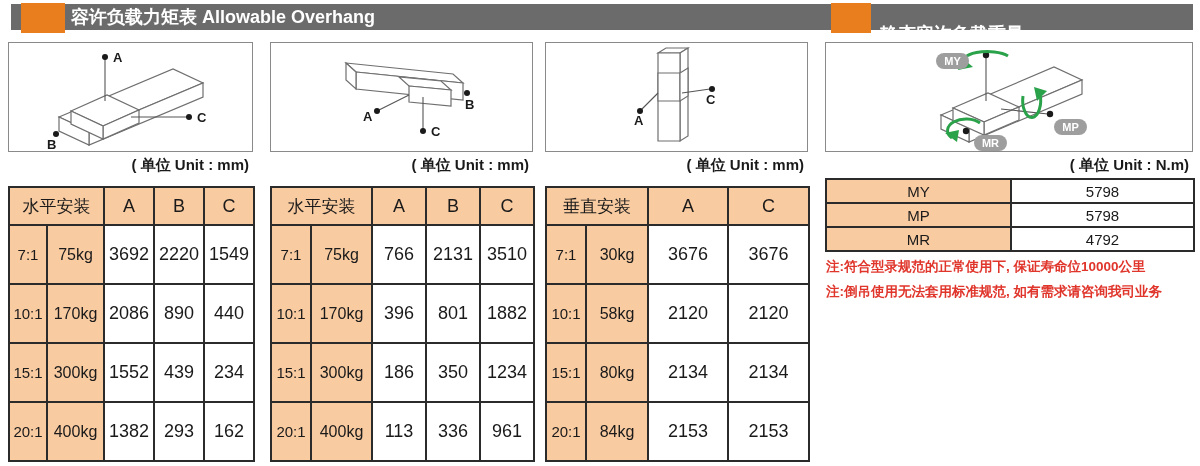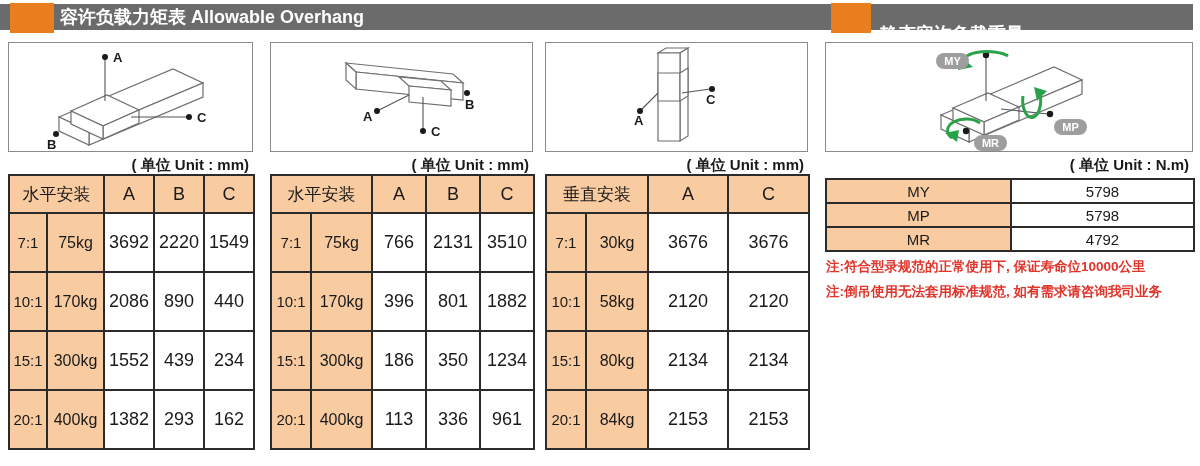--- a/index.html
+++ b/index.html
@@ -4,21 +4,21 @@
 <style>
   html,body{margin:0;padding:0;}
   body{
     width:1200px;height:466px;position:relative;background:#fff;
     font-family:"Liberation Sans",sans-serif;color:#1a1a1a;overflow:hidden;
   }
   
   .hbar{position:absolute;top:4px;height:26px;background:#6b6b6b;}
   .hbar .sq{position:absolute;left:10px;top:-1px;width:44px;height:30px;background:#e87e1e;}
   .hbar .ttl{position:absolute;left:60px;top:0;line-height:26px;color:#fff;font-size:18px;font-weight:600;white-space:nowrap;}
-  #hbar-left{left:0;width:946px;}
+  #hbar-left{left:11px;width:946px;}
   #hbar-right{left:824px;width:369px;}
   #hbar-right .sq{left:7px;width:40px;}
   #hbar-right .ttl{left:56px;margin-top:17px;}
   
   .dbox{position:absolute;top:42px;height:110px;border:1px solid #8a8a8a;background:#fff;box-sizing:border-box;}
   #box1{left:8px;width:245px;}
   #box2{left:270px;width:263px;}
   #box3{left:545px;width:263px;}
   #box4{left:825px;width:368px;}
   .dcap{position:absolute;top:153px;height:32px;line-height:24px;text-align:right;font-size:15px;font-weight:600;white-space:nowrap;}
@@ -29,21 +29,21 @@
   
   .ln{fill:#fff;stroke:#6f6f6f;stroke-width:1.2;}
   .wire{fill:none;stroke:#555;stroke-width:1.1;}
   .dot{fill:#1a1a1a;}
   .lbl{font-family:"Liberation Sans",sans-serif;font-size:13px;font-weight:bold;fill:#1a1a1a;}
   .grn{fill:none;stroke:#2aa24a;stroke-width:3;}
   .grnhead{fill:#2aa24a;stroke:none;}
   .badge{fill:#9e9e9e;stroke:none;}
   .badgetxt{font-family:"Liberation Sans",sans-serif;font-size:11px;font-weight:bold;fill:#fff;text-anchor:middle;}
   
-  table.ov{position:absolute;top:174px;border-collapse:collapse;table-layout:fixed;background:#fff;}
+  table.ov{position:absolute;top:186px;border-collapse:collapse;table-layout:fixed;background:#fff;}
   table.ov td,table.ov th{border:2px solid #2b2b2b;text-align:center;vertical-align:middle;padding:0;font-weight:normal;}
   table.ov .hrow{height:38px;}
   table.ov .drow{height:59px;}
   .peach{background:#f9cba1;}
   .tname{font-size:17px;}
   .colh{font-size:18px;}
   .ratio{font-size:15px;}
   .load{font-size:16px;}
   .val{font-size:18px;border-radius:25px;}
   #tbl1{left:8px;width:245px;}

